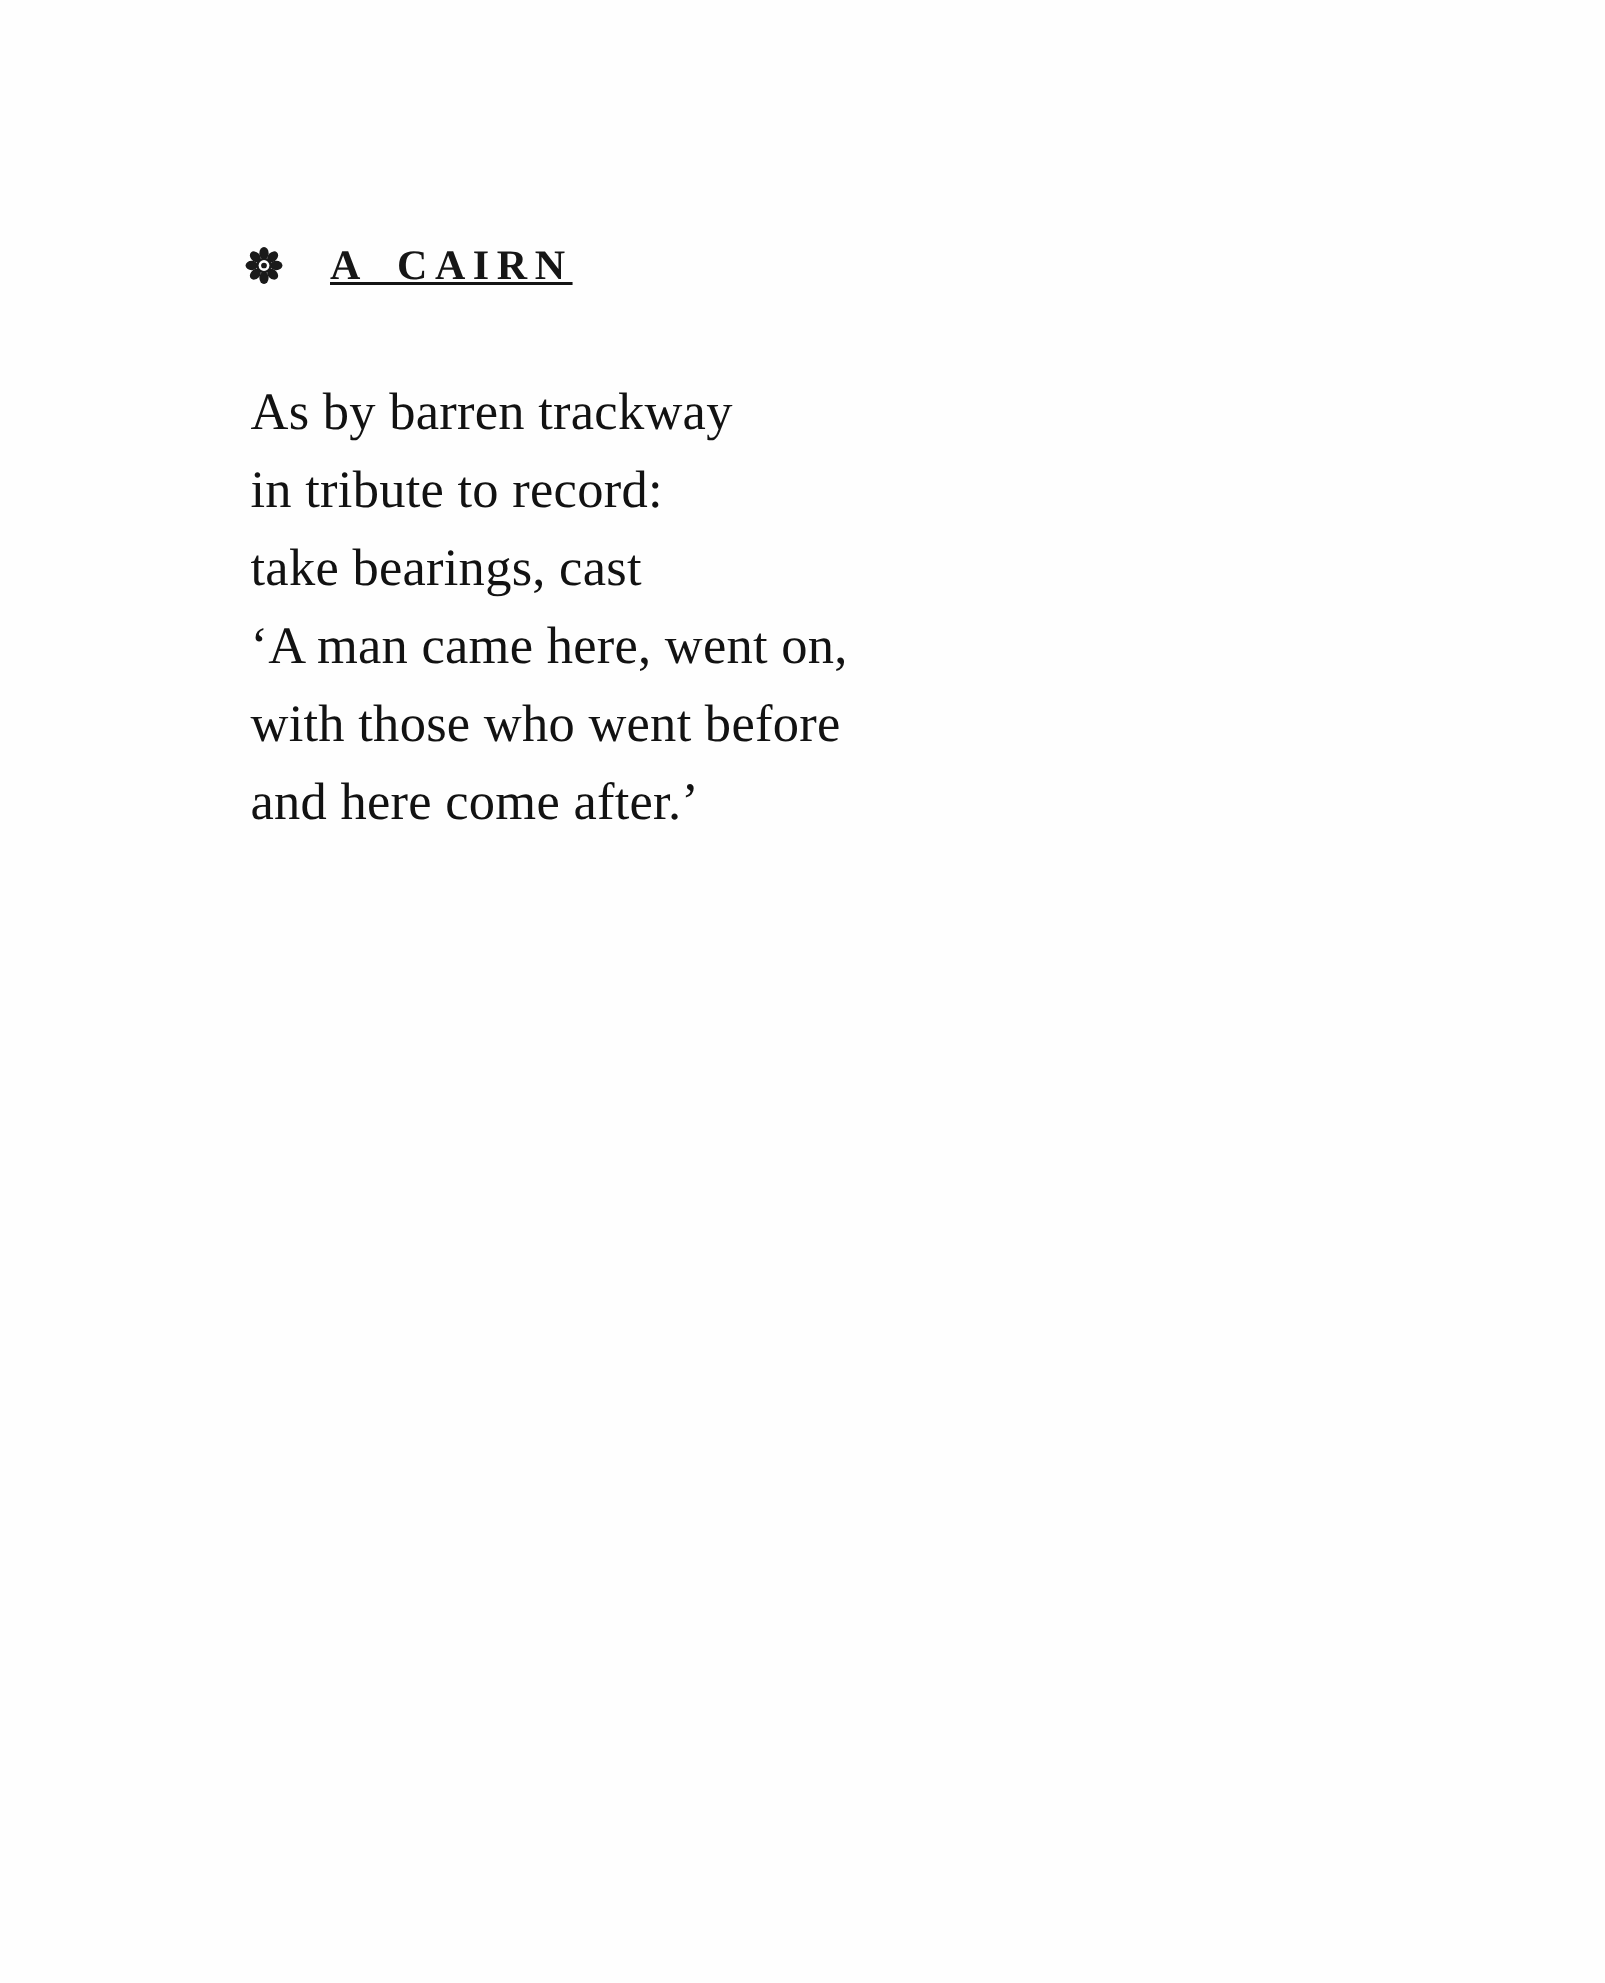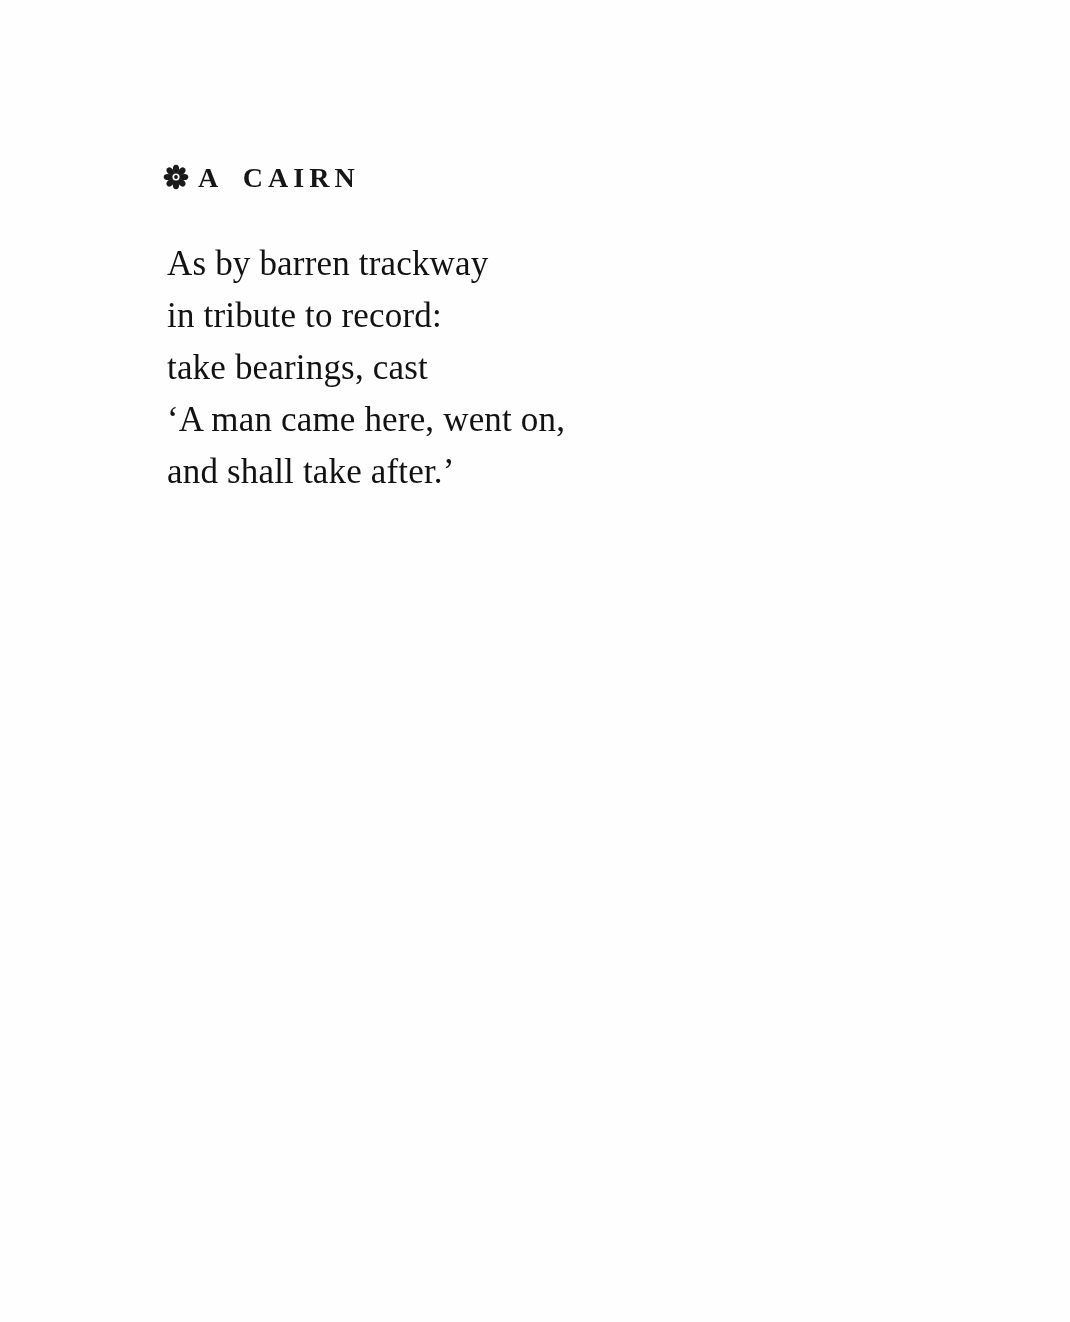--- a/index.html
+++ b/index.html
@@ -15,42 +15,43 @@
     overflow: hidden;
     font-family: "Liberation Serif", "DejaVu Serif", serif;
     color: #141414;
   }
   .title-row {
     position: absolute;
     left: 163px;
     top: 162px;
     display: flex;
     align-items: center;
-    gap: 9px;
+    gap: 31px;
+    text-decoration: underline;
   }
   .florette {
     width: 26px;
     height: 26px;
     display: block;
     flex: 0 0 auto;
   }
   .poem-title {
     font-size: 28px;
     font-weight: bold;
     letter-spacing: 0.18em;
     word-spacing: 0.32em;
     color: #161616;
     white-space: nowrap;
     line-height: 1;
     padding-top: 2px;
   }
   .poem {
     position: absolute;
     left: 167px;
-    top: 238px;
+    top: 249px;
     width: 560px;
   }
   .poem-line {
     font-size: 35px;
     line-height: 52px;
     color: #121212;
     white-space: nowrap;
     letter-spacing: 0.005em;
   }
 </style>
@@ -78,16 +79,17 @@
       </g>
     </svg>
     <span class="poem-title">A CAIRN</span>
   </div>
 
   <div class="poem">
     <div class="poem-line">As by barren trackway</div>
     <div class="poem-line">in tribute to record:</div>
     <div class="poem-line">take bearings, cast</div>
     <div class="poem-line">‘A man came here, went on,</div>
-    <div class="poem-line">and shall take after.’</div>
+    <div class="poem-line">with those who went before</div>
+    <div class="poem-line">and here come after.’</div>
   </div>
 
 </div>
 
 </body></html>

